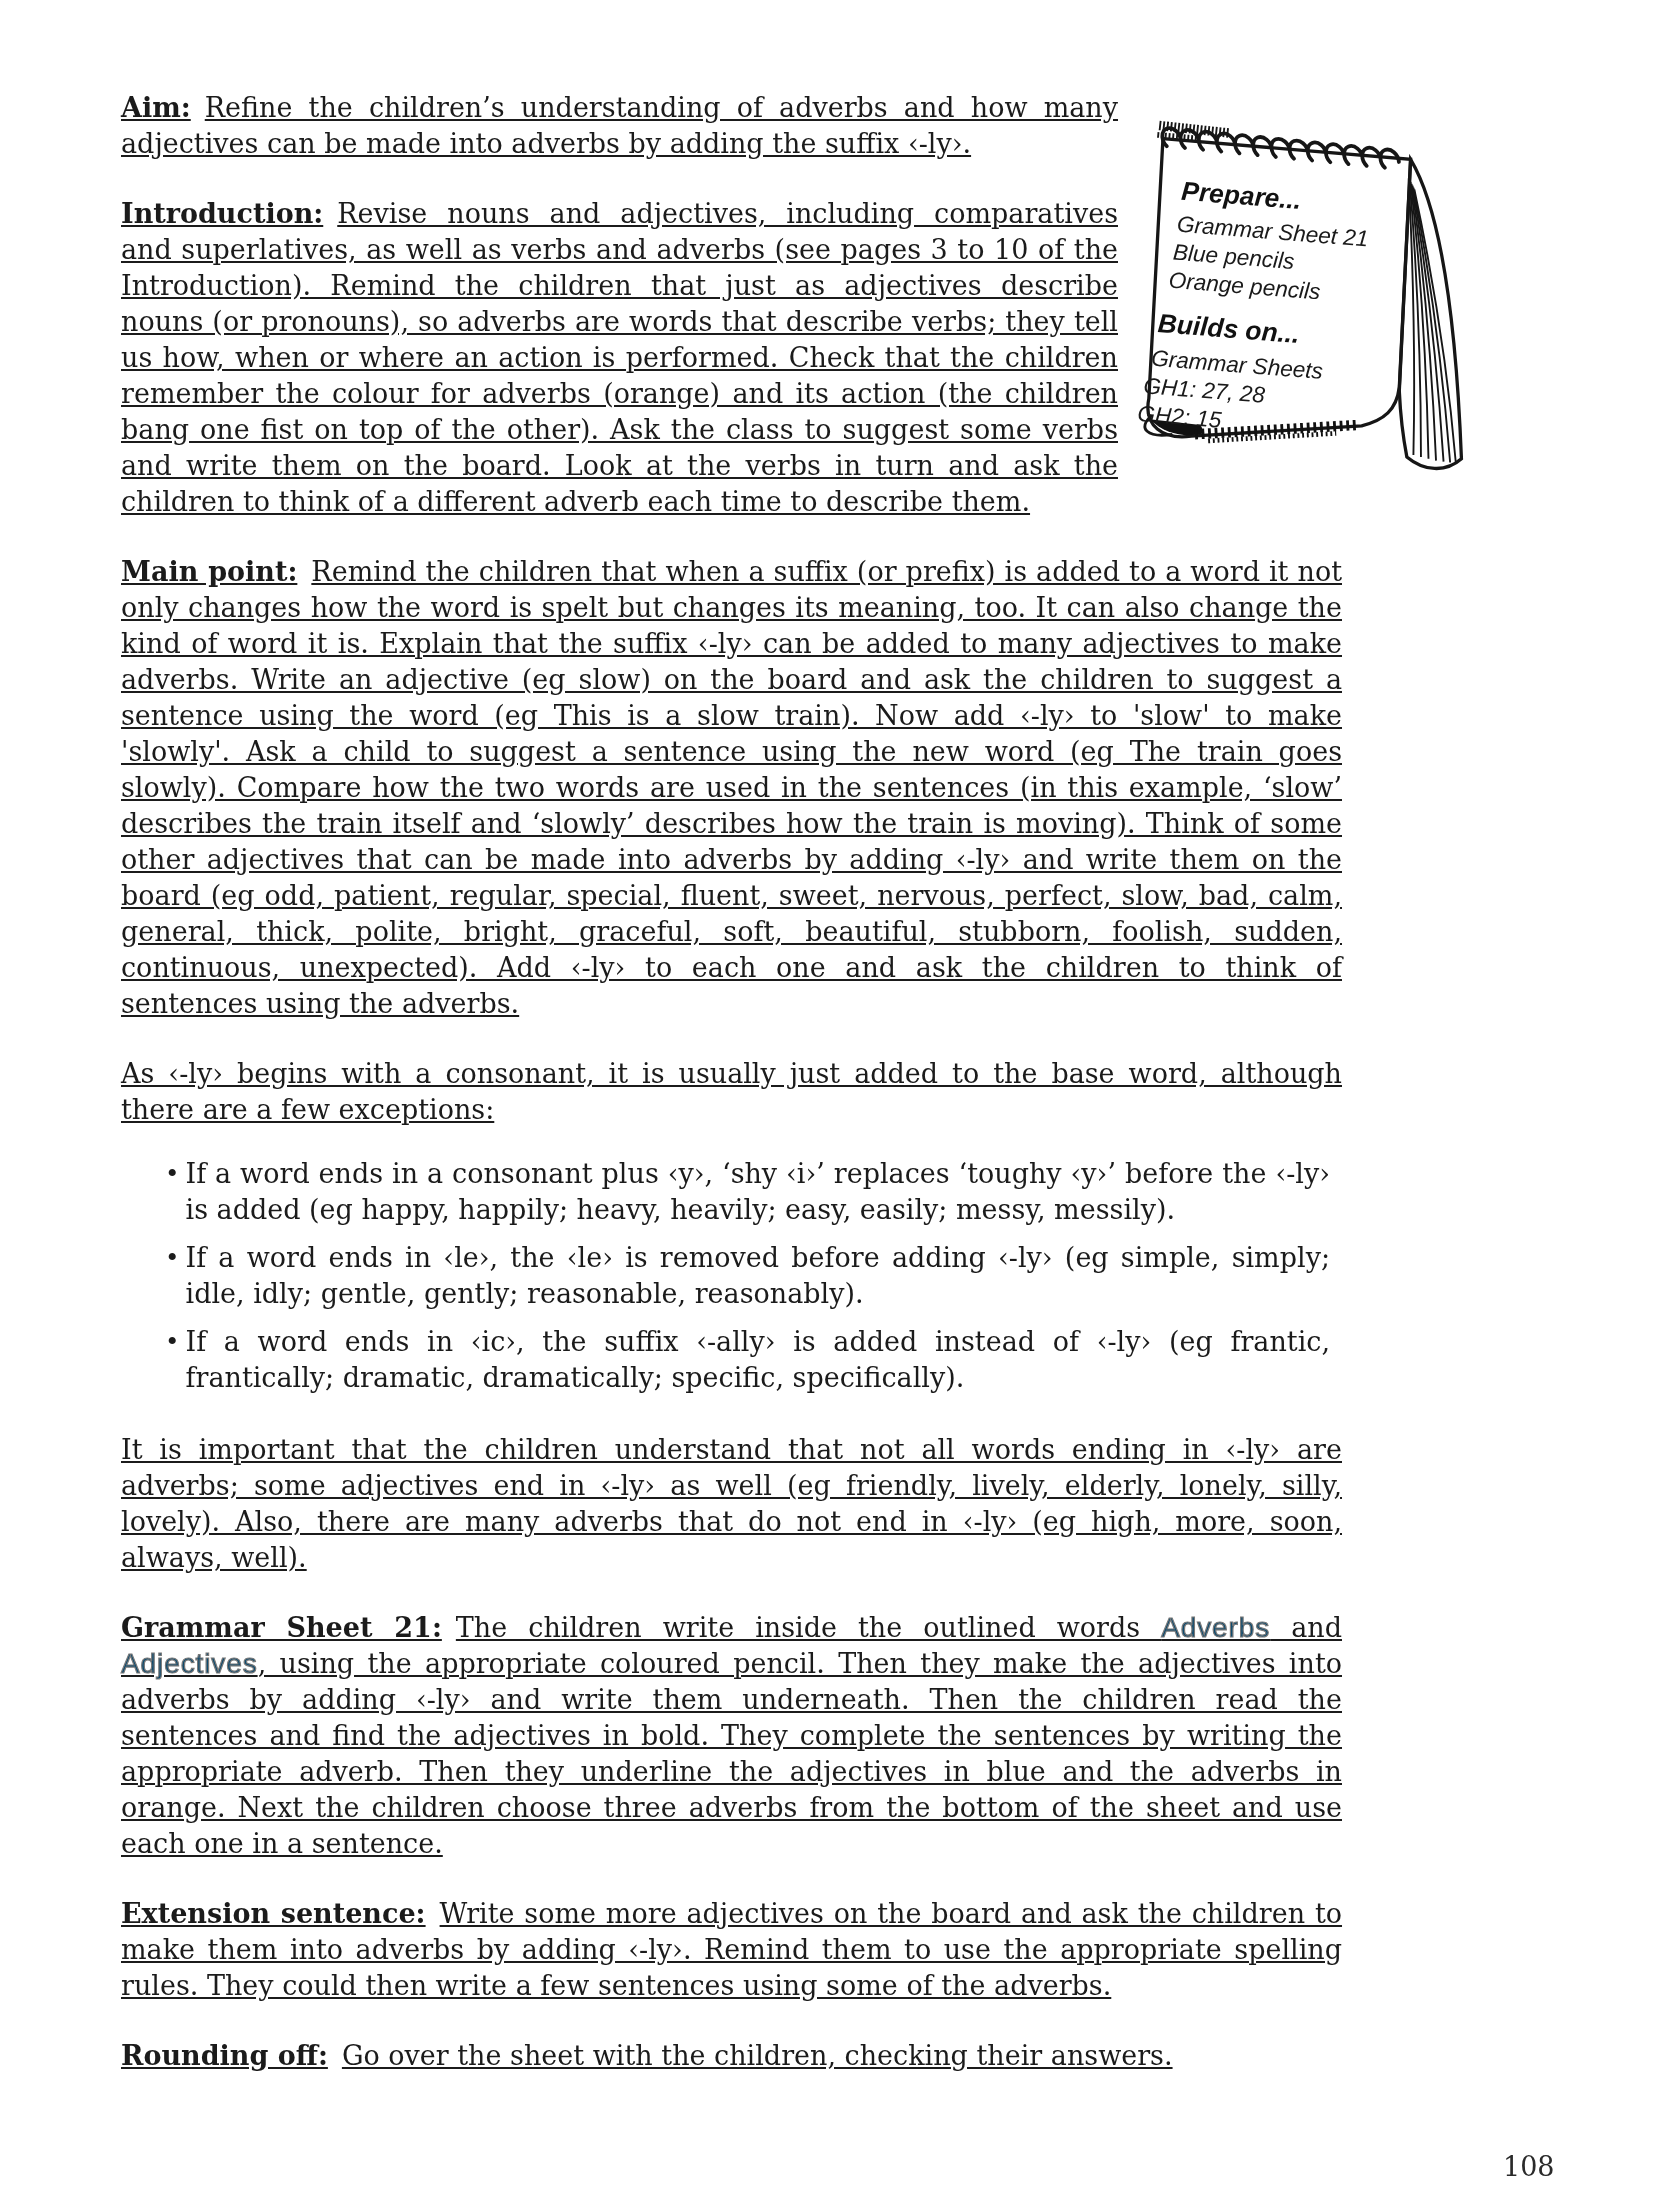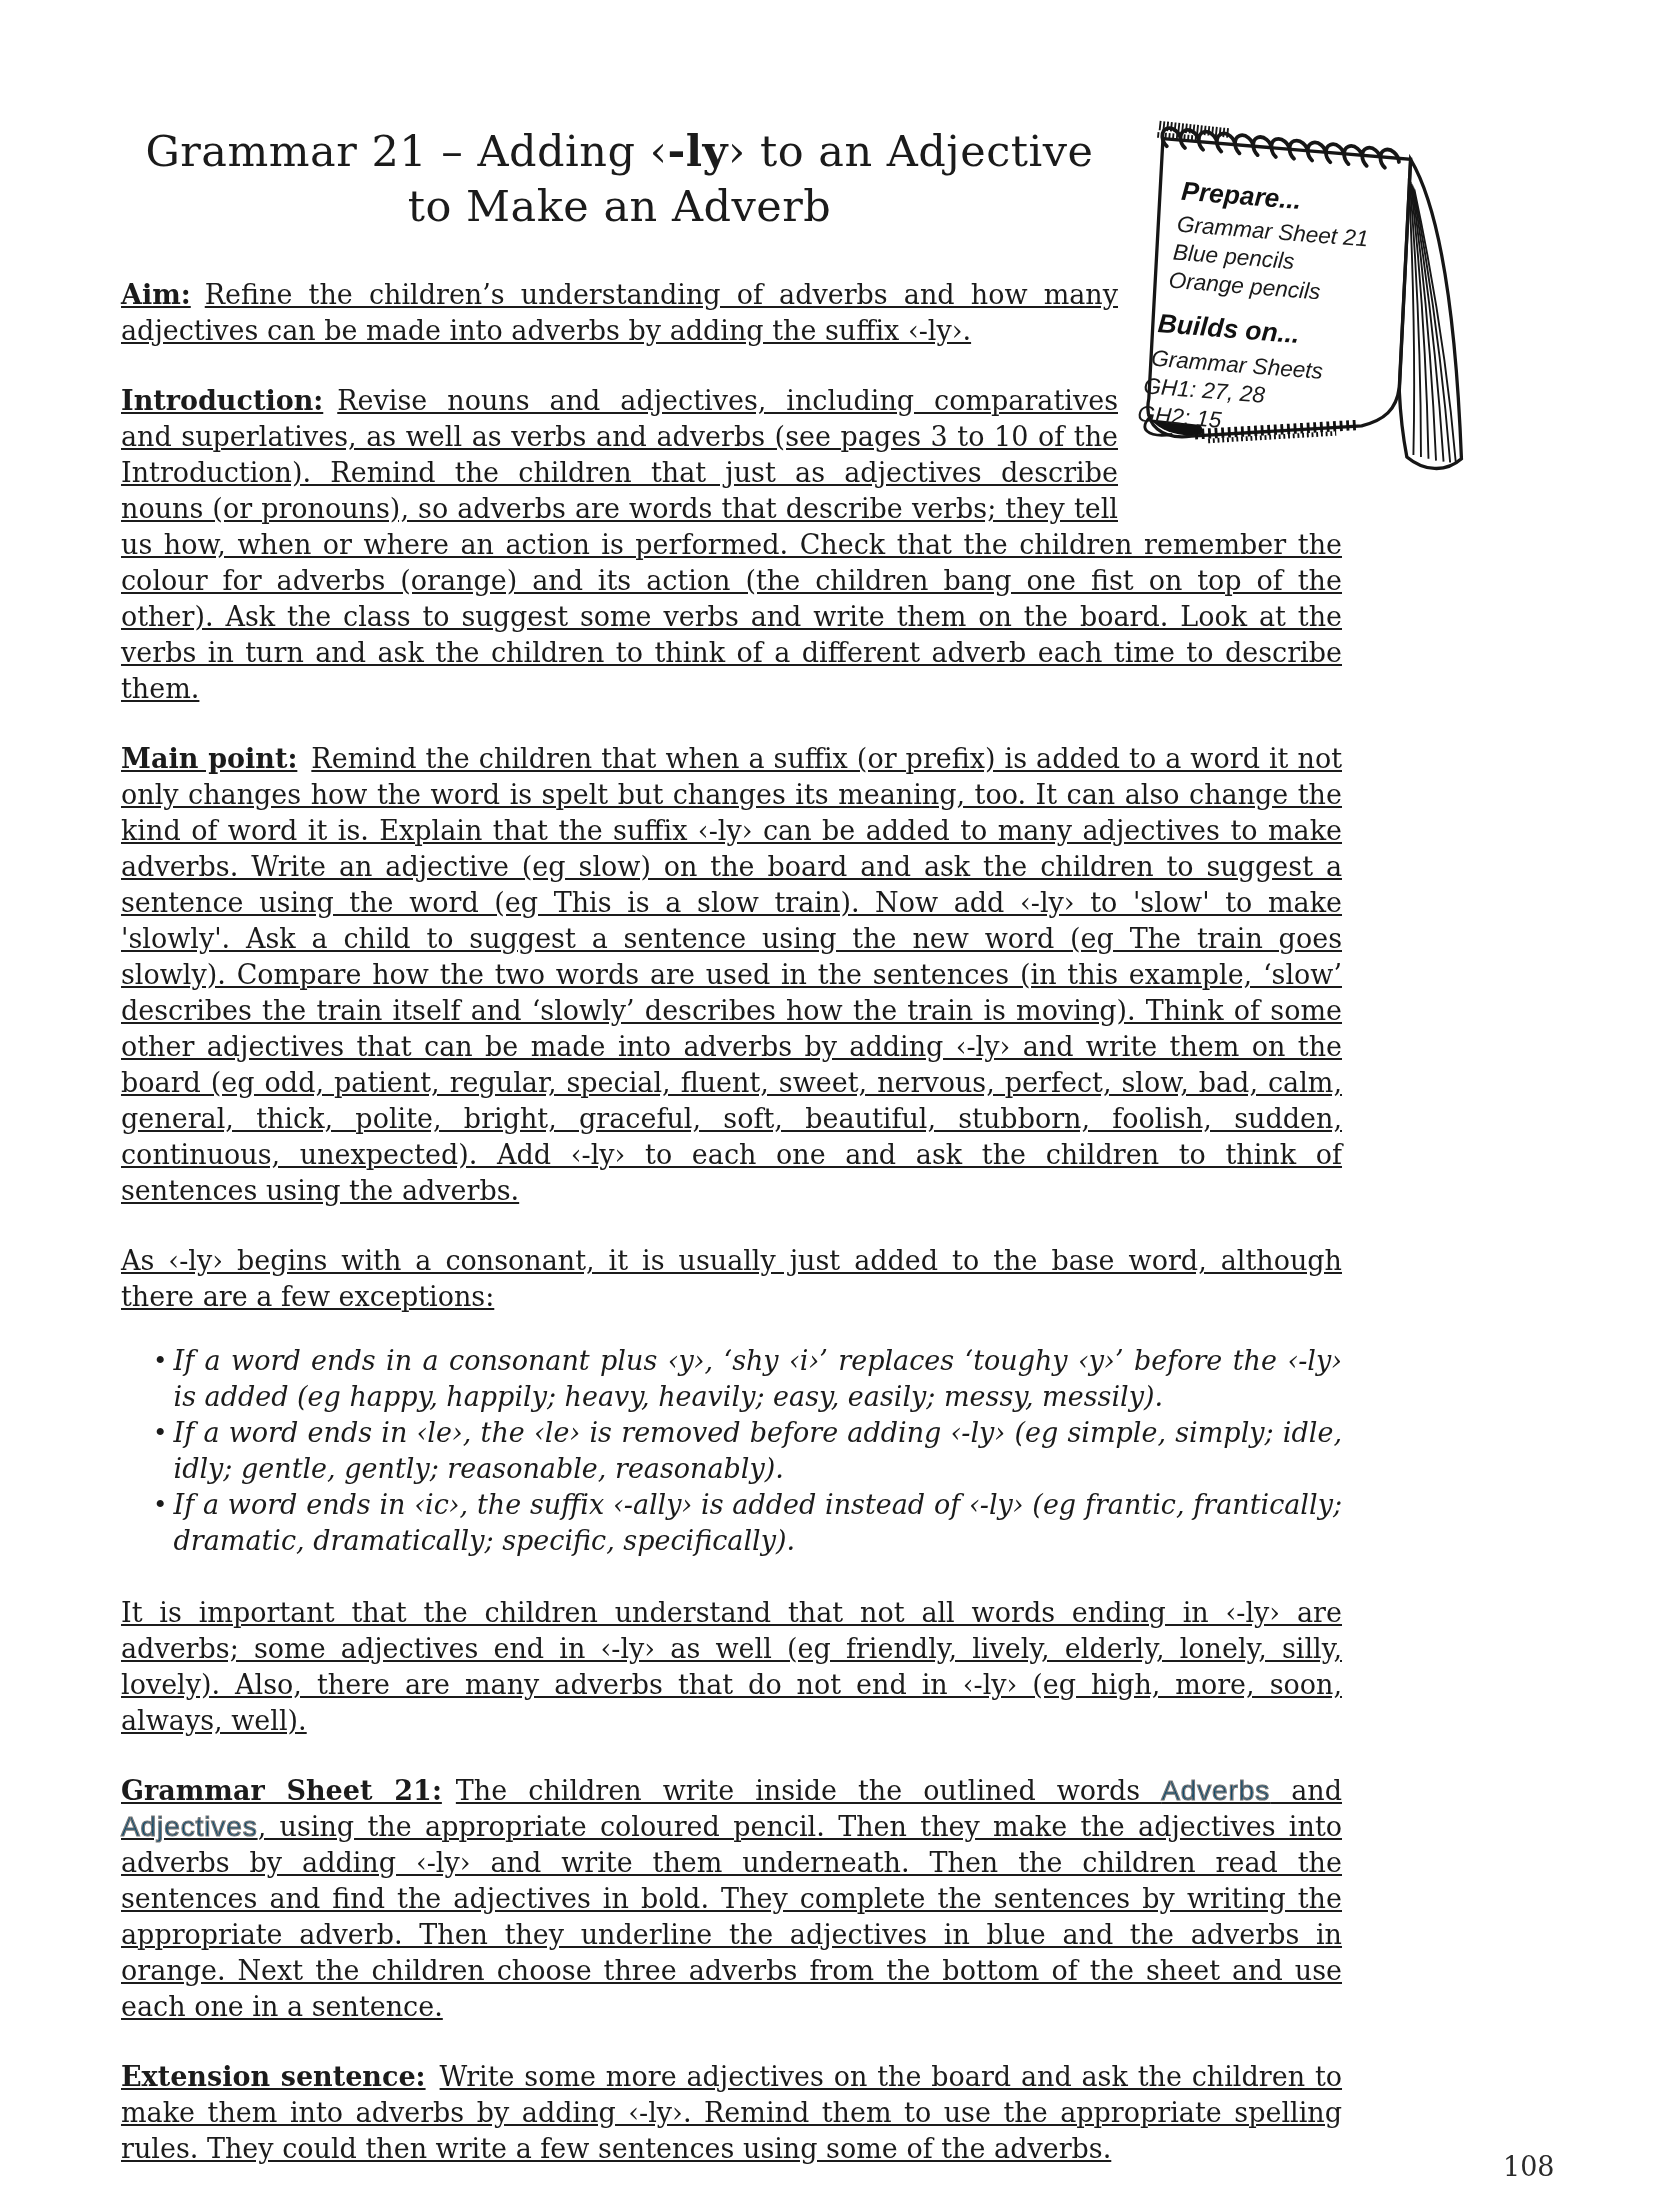--- a/index.html
+++ b/index.html
@@ -24,21 +24,21 @@
     font-size:27px; line-height:36px; text-align:justify;
     margin:0 0 34px 0;
     text-decoration:underline;
   }
   p.tight { margin-bottom:28px; }
   b.lbl { margin-right:14px; }
 
   ul.bullets { margin:1.9px 0 36px 24.5px; padding:0; }
   ul.bullets li {
     list-style:none; position:relative; padding-left:28px;
-    font-size:27px; line-height:36px; text-align:justify; margin:0;font-style:italic;
+    font-size:27px; line-height:36px; text-align:justify; margin:12px;
   }
   ul.bullets li::before {
     content:"\2022"; position:absolute; left:7.5px; top:0; font-size:24.5px;
   }
 
   .outlined {
     font-family:"Liberation Sans", sans-serif;
     color:#0c4a6e; -webkit-text-stroke:1.2px #787878;
     letter-spacing:0.9px; font-size:28px;
   }
@@ -97,23 +97,20 @@
           <text class="np-body" x="68" y="186">Blue pencils</text>
           <text class="np-body" x="66" y="216">Orange pencils</text>
           <text class="np-head" x="58" y="264">Builds on...</text>
           <text class="np-body" x="54" y="300">Grammar Sheets</text>
           <text class="np-body" x="48" y="330">GH1: 27, 28</text>
           <text class="np-body" x="44" y="360">GH2: 15</text>
         </g>
       </svg>
     </div>
 
-    <h1 class="title"><span><span>Grammar 21 – Adding ‹</span><b>-ly</b><span>› to an Adjective</span></span><br>
-      <span>to Make an Adverb</span>
-    </h1>
 
     <p class="body"><b class="lbl">Aim:</b><span>Refine the children’s understanding of adverbs and how many adjectives can be made into adverbs by adding the suffix ‹-ly›.</span></p>
 
     <p class="body"><b class="lbl">Introduction:</b><span>Revise nouns and adjectives, including comparatives and superlatives, as well as verbs and adverbs (see pages 3 to 10 of the Introduction). Remind the children that just as adjectives describe nouns (or pronouns), so adverbs are words that describe verbs; they tell us how, when or where an action is performed. Check that the children remember the colour for adverbs (orange) and its action (the children bang one fist on top of the other). Ask the class to suggest some verbs and write them on the board. Look at the verbs in turn and ask the children to think of a different adverb each time to describe them.</span></p>
 
     <p class="body"><b class="lbl">Main point:</b><span>Remind the children that when a suffix (or prefix) is added to a word it not only changes how the word is spelt but changes its meaning, too. It can also change the kind of word it is. Explain that the suffix ‹-ly› can be added to many adjectives to make adverbs. Write an adjective (eg slow) on the board and ask the children to suggest a sentence using the word (eg This is a slow train). Now add ‹-ly› to 'slow' to make 'slowly'. Ask a child to suggest a sentence using the new word (eg The train goes slowly). Compare how the two words are used in the sentences (in this example, ‘slow’ describes the train itself and ‘slowly’ describes how the train is moving). Think of some other adjectives that can be made into adverbs by adding ‹-ly› and write them on the board (eg odd, patient, regular, special, fluent, sweet, nervous, perfect, slow, bad, calm, general, thick, polite, bright, graceful, soft, beautiful, stubborn, foolish, sudden, continuous, unexpected). Add ‹-ly› to each one and ask the children to think of sentences using the adverbs.</span></p>
 
     <p class="body tight">As ‹-ly› begins with a consonant, it is usually just added to the base word, although there are a few exceptions:</p>
 
     <ul class="bullets">

